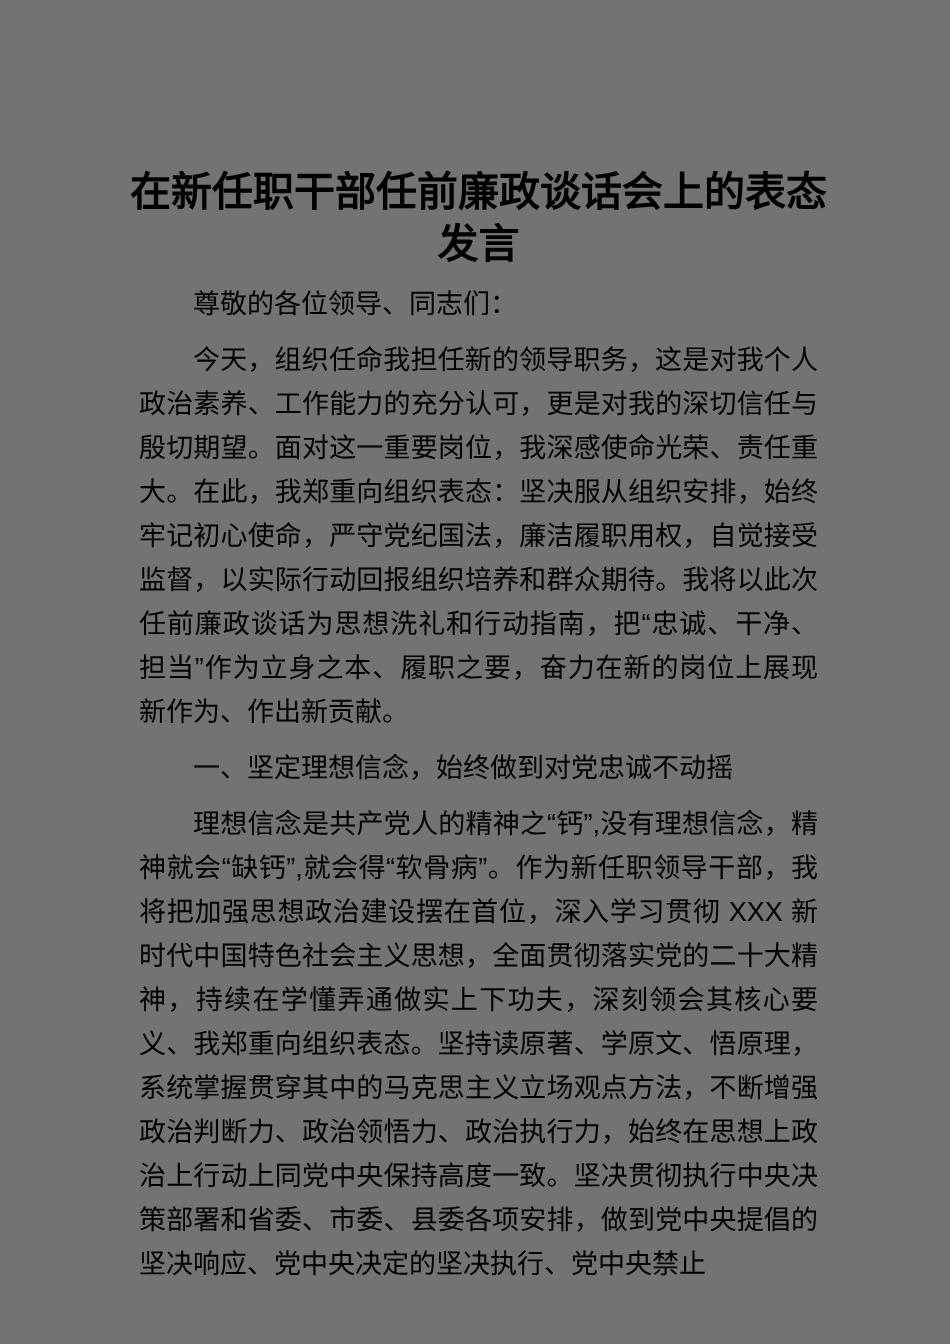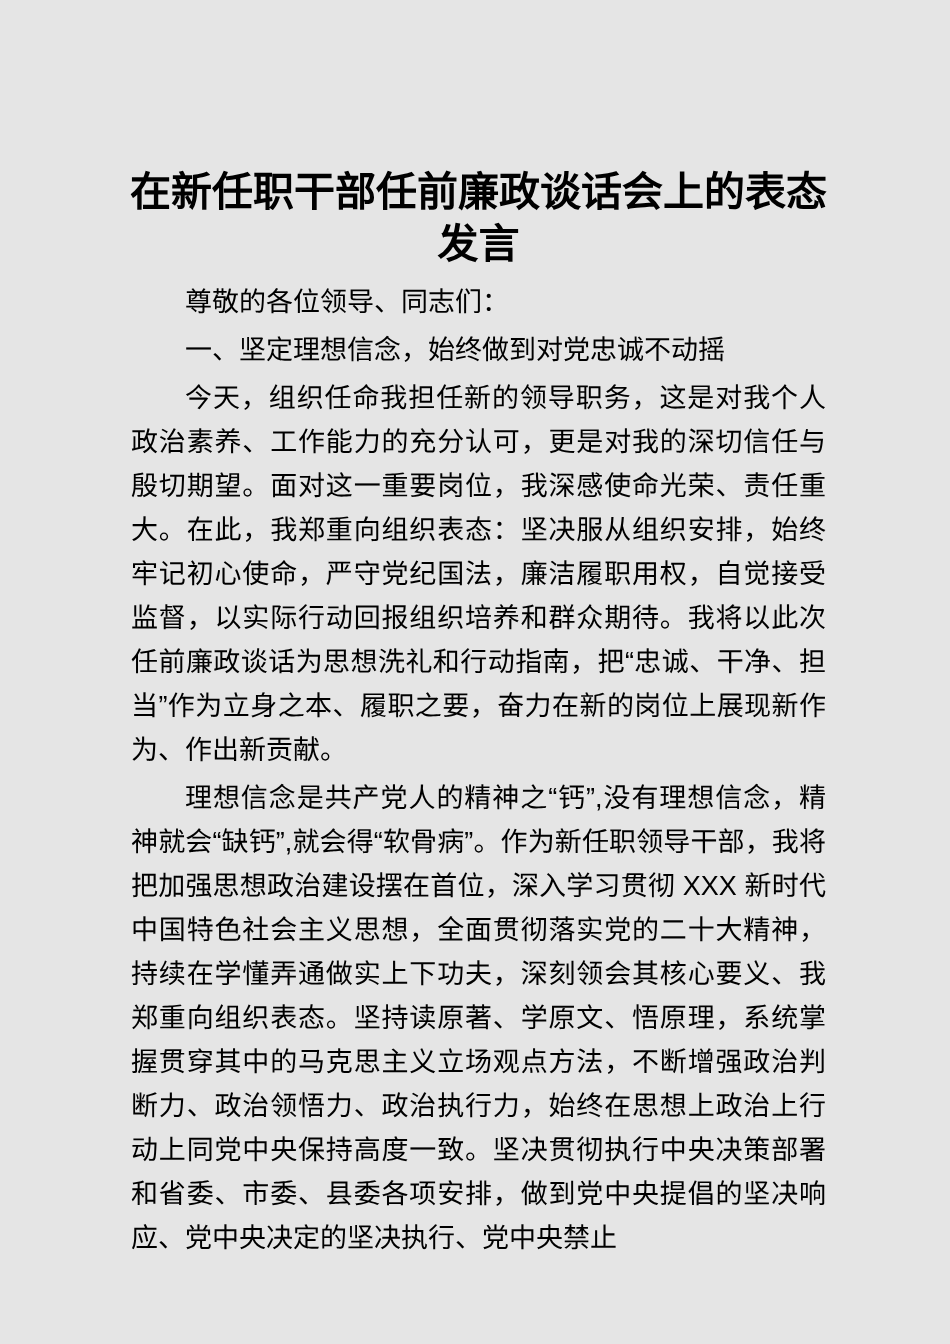--- a/index.html
+++ b/index.html
@@ -5,21 +5,21 @@
   html, body {
     margin: 0;
     padding: 0;
     background: #ffffff;
   }
   .page {
     position: relative;
     width: 950px;
     height: 1344px;
     margin: 0 auto;
-    background: #e5e5e5;
+    background: #737373;
     color: #000000;
     overflow: hidden;
     box-sizing: border-box;
     padding: 166px 120px 0 127px;
     font-family: "Liberation Sans", sans-serif;
   }
   .doc-title {
     font-family: "Liberation Serif", serif;
     font-weight: 700;
     font-size: 41px;
@@ -27,34 +27,34 @@
     text-align: center;
     letter-spacing: 0;
     margin: 0 0 10px 0;
     color: #000000;
   }
   .para {
     font-size: 27px;
     line-height: 44px;
     text-align: justify;
     text-indent: 2em;
-    margin: 4px;
+    margin: 12px;
     color: #000000;
     word-break: break-all;
   }
   .para.heading {
     font-weight: 400;
   }
 </style>
 </head>
 <body>
 
 <div class="page">
   <h1 class="doc-title">在新任职干部任前廉政谈话会上的表态发言</h1>
 
   <p class="para">尊敬的各位领导、同志们：</p>
 
+  <p class="para">今天，组织任命我担任新的领导职务，这是对我个人政治素养、工作能力的充分认可，更是对我的深切信任与殷切期望。面对这一重要岗位，我深感使命光荣、责任重大。在此，我郑重向组织表态：坚决服从组织安排，始终牢记初心使命，严守党纪国法，廉洁履职用权，自觉接受监督，以实际行动回报组织培养和群众期待。我将以此次任前廉政谈话为思想洗礼和行动指南，把“忠诚、干净、担当”作为立身之本、履职之要，奋力在新的岗位上展现新作为、作出新贡献。</p>
+
   <p class="para heading">一、坚定理想信念，始终做到对党忠诚不动摇</p>
-
-  <p class="para">今天，组织任命我担任新的领导职务，这是对我个人政治素养、工作能力的充分认可，更是对我的深切信任与殷切期望。面对这一重要岗位，我深感使命光荣、责任重大。在此，我郑重向组织表态：坚决服从组织安排，始终牢记初心使命，严守党纪国法，廉洁履职用权，自觉接受监督，以实际行动回报组织培养和群众期待。我将以此次任前廉政谈话为思想洗礼和行动指南，把“忠诚、干净、担当”作为立身之本、履职之要，奋力在新的岗位上展现新作为、作出新贡献。</p>
 
   <p class="para">理想信念是共产党人的精神之“钙”,没有理想信念，精神就会“缺钙”,就会得“软骨病”。作为新任职领导干部，我将把加强思想政治建设摆在首位，深入学习贯彻 XXX 新时代中国特色社会主义思想，全面贯彻落实党的二十大精神，持续在学懂弄通做实上下功夫，深刻领会其核心要义、我郑重向组织表态。坚持读原著、学原文、悟原理，系统掌握贯穿其中的马克思主义立场观点方法，不断增强政治判断力、政治领悟力、政治执行力，始终在思想上政治上行动上同党中央保持高度一致。坚决贯彻执行中央决策部署和省委、市委、县委各项安排，做到党中央提倡的坚决响应、党中央决定的坚决执行、党中央禁止</p>
 </div>
 
 </body></html>

